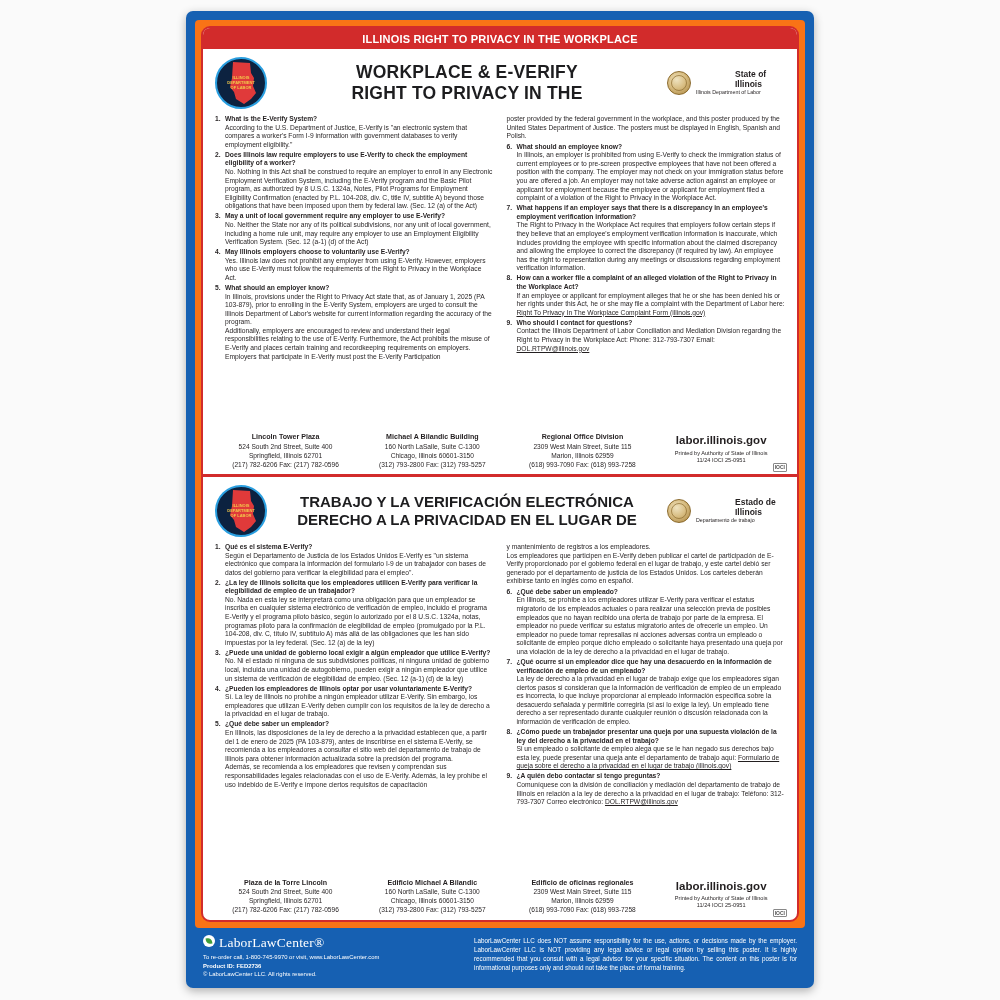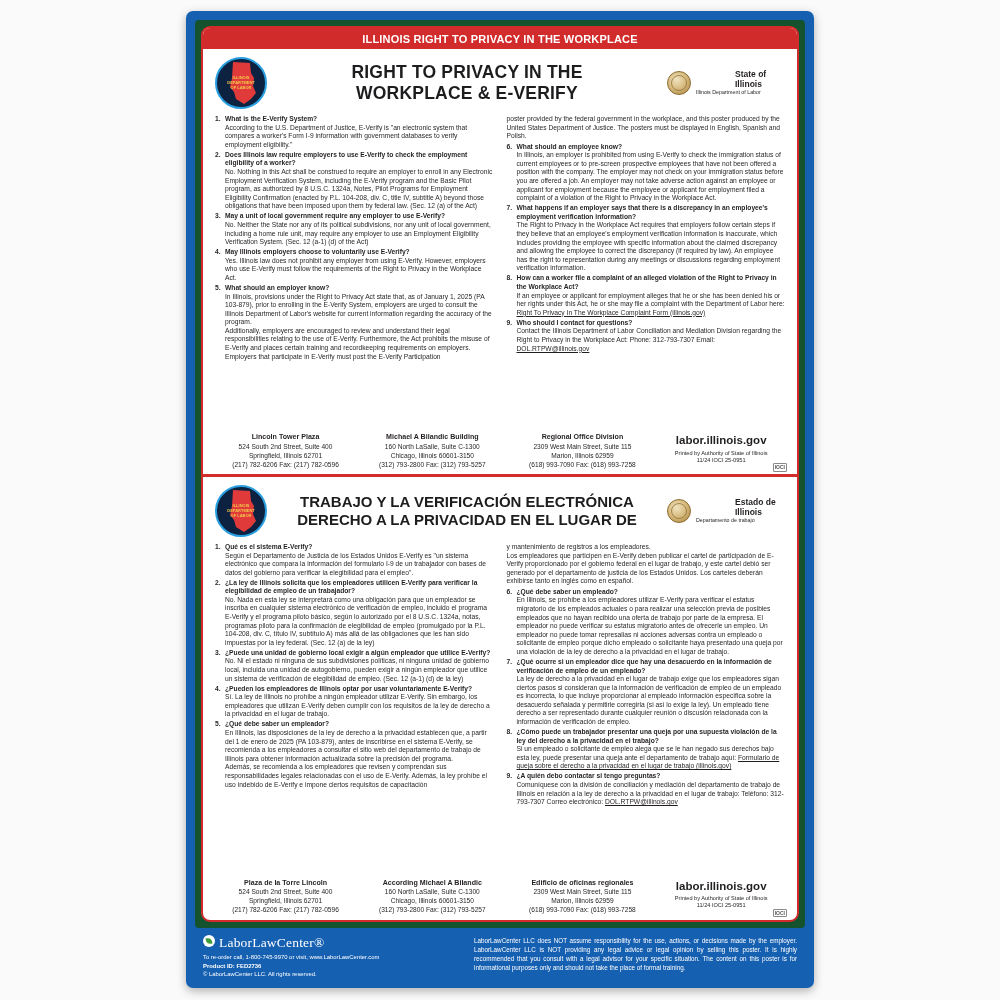--- a/index.html
+++ b/index.html
@@ -11,21 +11,21 @@
     overflow:hidden;
   }
   .poster{
     position:absolute;left:186px;top:11px;width:628px;height:977px;
     background:#1660b2;border-radius:7px;
     box-shadow:0 3px 10px rgba(0,0,0,0.30);
     padding:9px 9px 0 9px;box-sizing:border-box;
     display:flex;flex-direction:column;
   }
   .paper{
-    background:#14532d;border-radius:4px;flex:1 1 auto;
+    background:#f97316;border-radius:4px;flex:1 1 auto;
     padding:6px;box-sizing:border-box;overflow:hidden;
   }
   .red-box{
     border:2.5px solid #d22b2b;border-radius:9px;height:100%;
     box-sizing:border-box;overflow:hidden;display:flex;flex-direction:column;
     background:#fff;
   }
   .banner{
     background:#d22b2b;color:#fff;font-weight:bold;font-size:11px;
     text-align:center;padding:5px 0 4px 0;letter-spacing:.2px;
@@ -114,22 +114,22 @@
             <svg width="34" height="44" viewBox="0 0 34 44">
               <path d="M9 1 L26 2 L27 12 L30 17 L29 25 L32 32 L27 38 L20 43 L12 38 L10 31 L6 26 L8 17 Z" fill="#e03a3a"></path>
             </svg>
             <div class="idol-text">
               <div>ILLINOIS</div>
               <div>DEPARTMENT</div>
               <div>OF LABOR</div>
             </div>
           </div>
           <div class="title title-en">
+            <div>WORKPLACE &amp; E-VERIFY</div>
             <div>RIGHT TO PRIVACY IN THE</div>
-            <div>WORKPLACE &amp; E-VERIFY</div>
           </div>
           <div class="seal-block">
             <div class="seal"></div>
             <div>
               <div class="seal-name">State of Illinois</div>
               <div class="seal-dept">Illinois Department of Labor</div>
             </div>
           </div>
         </div>
 
@@ -283,21 +283,21 @@
         </div>
 
         <div class="offices">
           <div>
             <div class="office-name">Plaza de la Torre Lincoln</div>
             <div>524 South 2nd Street, Suite 400</div>
             <div>Springfield, Illinois 62701</div>
             <div>(217) 782-6206   Fax: (217) 782-0596</div>
           </div>
           <div>
-            <div class="office-name">According Michael A Bilandic</div>
+            <div class="office-name">Edificio Michael A Bilandic</div>
             <div>160 North LaSalle, Suite C-1300</div>
             <div>Chicago, Illinois 60601-3150</div>
             <div>(312) 793-2800   Fax: (312) 793-5257</div>
           </div>
           <div>
             <div class="office-name">Edificio de oficinas regionales</div>
             <div>2309 West Main Street, Suite 115</div>
             <div>Marion, Illinois 62959</div>
             <div>(618) 993-7090   Fax: (618) 993-7258</div>
           </div>

